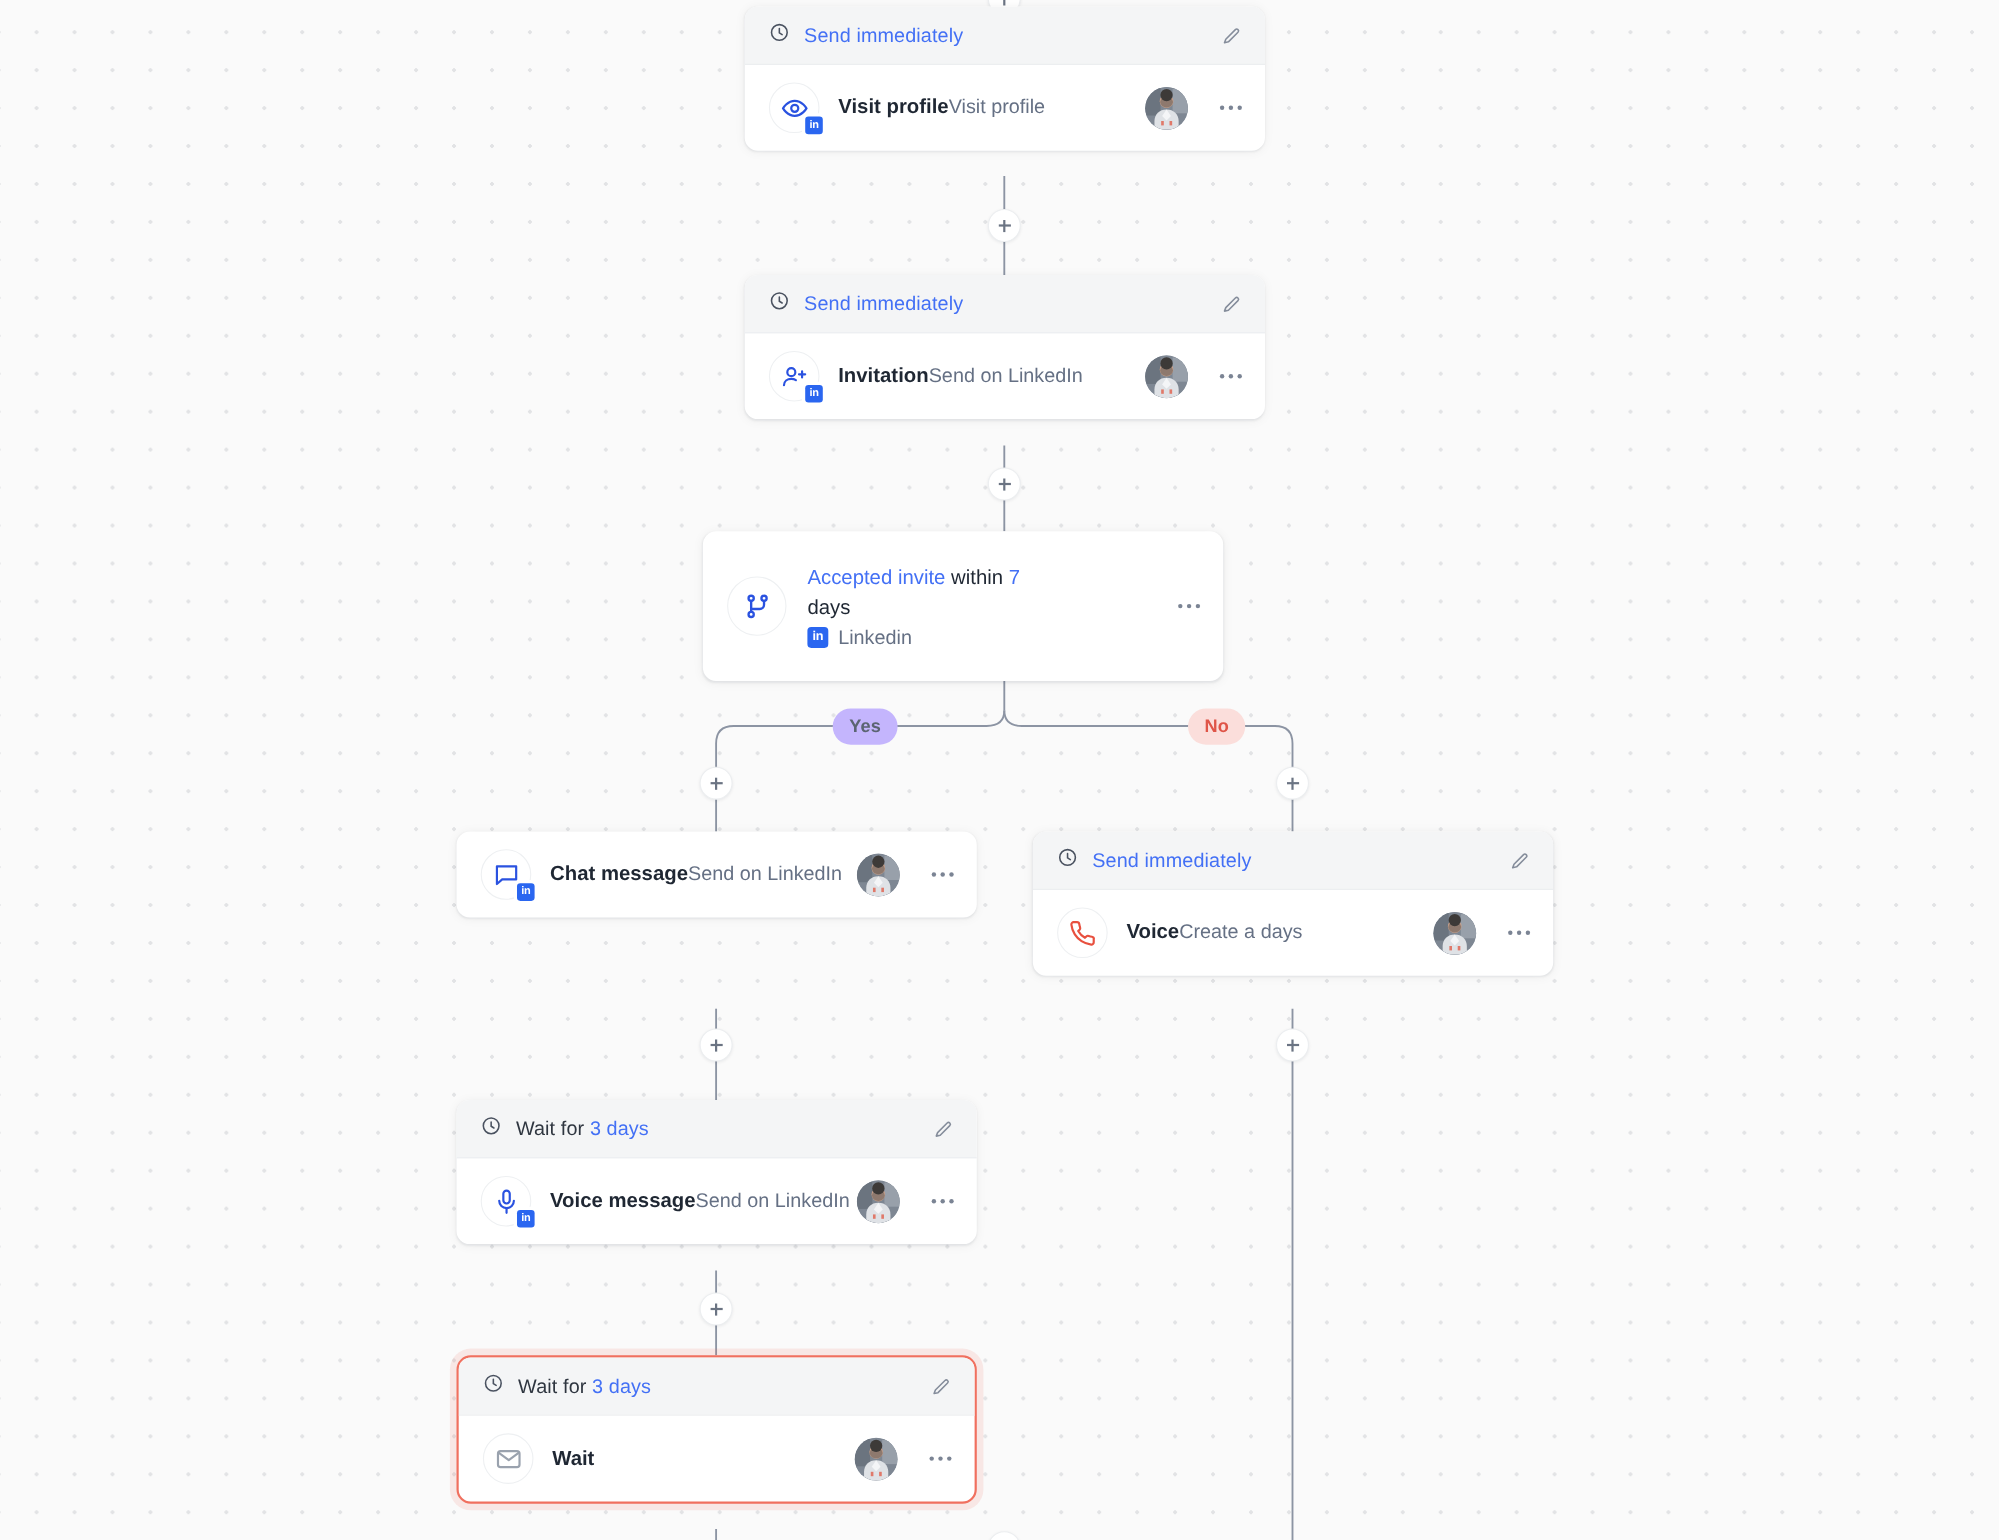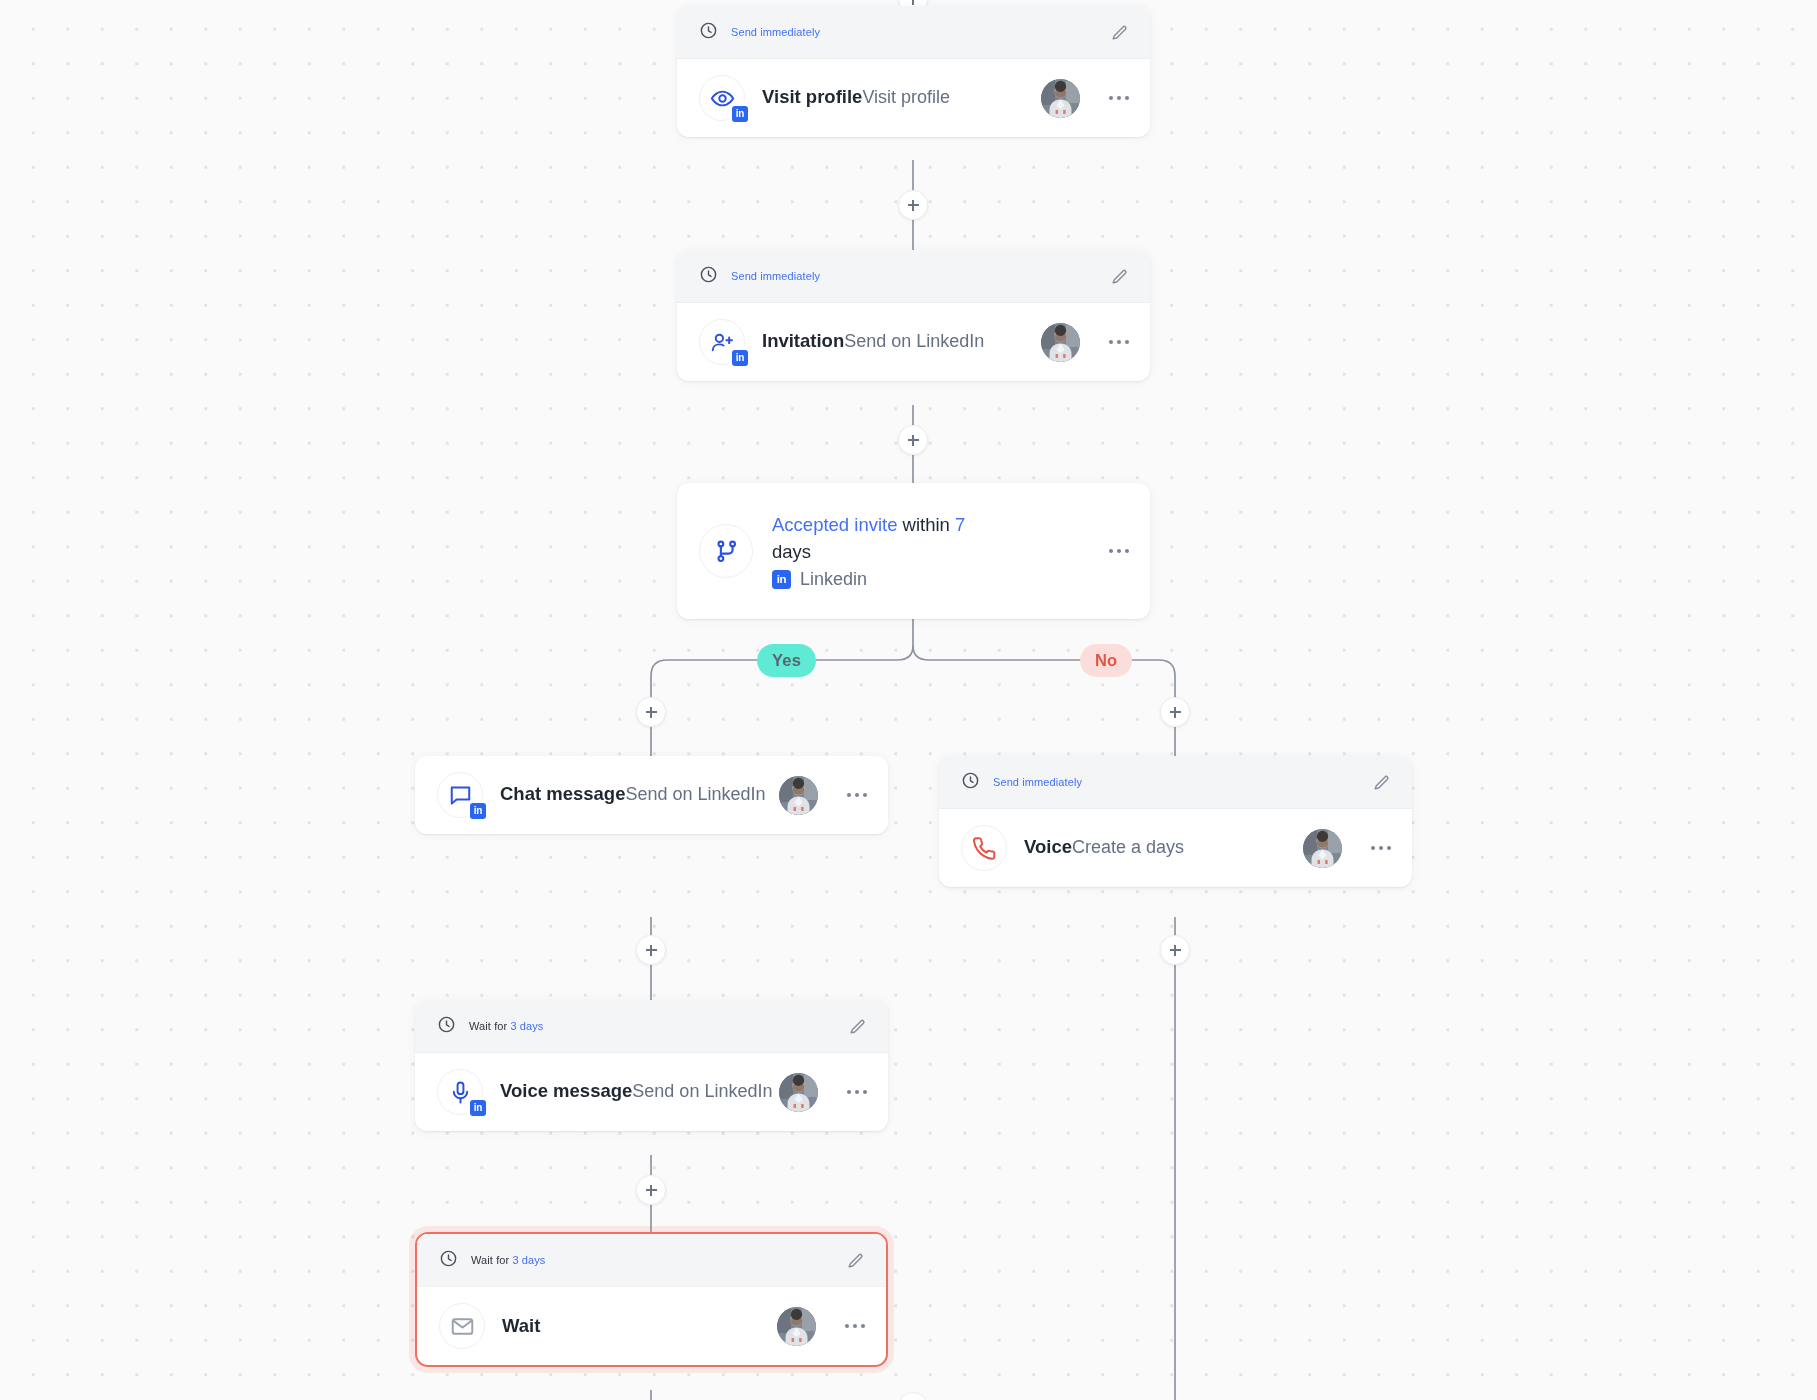--- a/index.html
+++ b/index.html
@@ -59,21 +59,21 @@
     display: flex;
     align-items: center;
     padding: 0 18px 0 22px;
     border-bottom: 1px solid #eceef0;
   }
   .card.selected .card-head { border-bottom: 1px solid #f0f1f2; }
 
   .clock-icon { flex: 0 0 auto; margin-right: 13px; display: block; }
 
   .head-text {
-    font-size: 11px;
+    font-size: 18px;
     color: #2f3640;
     letter-spacing: .1px;
     white-space: nowrap;
   }
   .head-text .accent { color: #4370f5; }
   .head-text.all-accent { color: #4370f5; }
 
   .pencil-btn {
     margin-left: auto;
     width: 26px; height: 26px;
@@ -221,21 +221,21 @@
   .branch-label {
     position: absolute;
     height: 33px;
     padding: 0 15px;
     border-radius: 17px;
     display: flex; align-items: center; justify-content: center;
     font-size: 16.5px;
     font-weight: 600;
     letter-spacing: .2px;
   }
-  .branch-yes { background: #5eead4; color: #5b6472; }
+  .branch-yes { background: #c4b5fd; color: #5b6472; }
   .branch-no  { background: #fbdedb; color: #df5548; }
 </style>
 </head>
 <body>
 
 <div id="canvas">
 
   <svg id="connectors" viewBox="0 0 1817 1400">
 
     <line x1="913" y1="0" x2="913" y2="6"></line>
@@ -379,21 +379,21 @@
       <div class="dots-btn">
         <i></i>
           <i></i>
           <i></i>
       </div>
     </div>
   </div>
 
   <div class="plus" style="left:898px; top:425px;"></div>
 
-  <div class="cond-card" style="left:677px; top:483px; width:473px; height:136px;">
+  <div class="cond-card" style="left:639px; top:483px; width:473px; height:136px;">
     <div class="action-icon-wrap" style="width:54px;height:54px;margin-right:19px;">
       <svg width="27" height="27" viewBox="0 0 24 24" fill="none" stroke="#2a52e0" stroke-width="1.9" stroke-linecap="round" stroke-linejoin="round">
         <circle cx="7" cy="5.3" r="2.1"></circle>
         <circle cx="17.4" cy="5.3" r="2.1"></circle>
         <circle cx="7" cy="18.3" r="2.1"></circle>
         <path d="M7 7.4v8.8"></path>
         <path d="M17.4 7.4v3.1a3.4 3.4 0 0 1-3.4 3.4H7"></path>
       </svg>
     </div>
     <div class="cond-texts">

